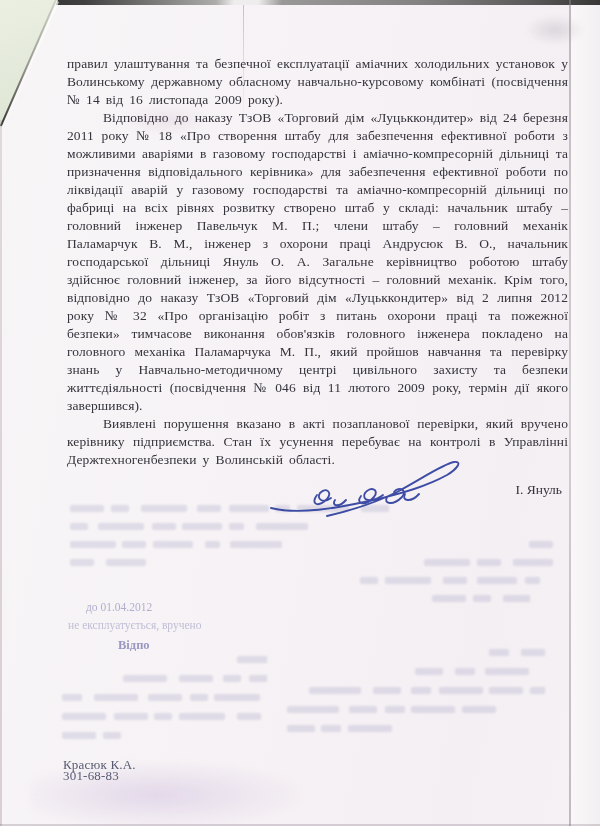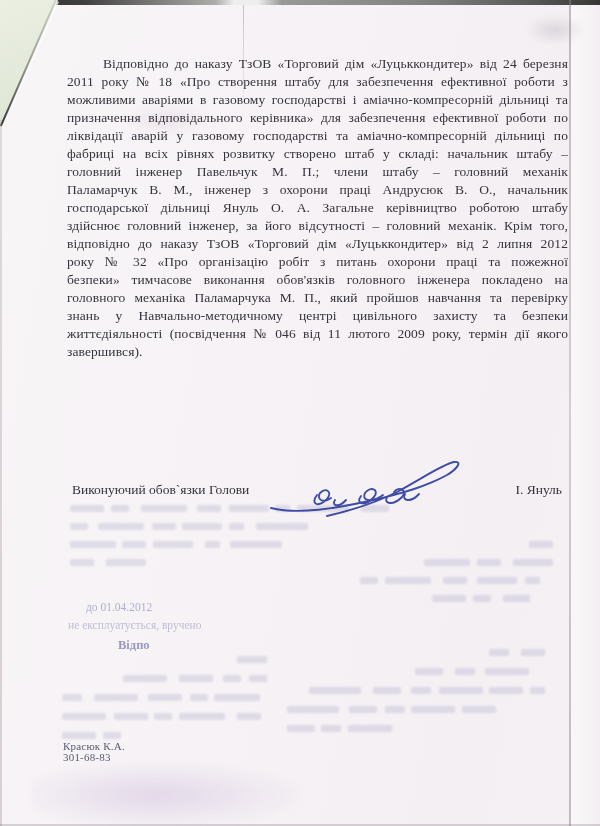--- a/index.html
+++ b/index.html
@@ -91,22 +91,22 @@
   .bleed{position:absolute;inset:0;pointer-events:none;}
   .bleed-row{position:absolute;height:9px;filter:blur(1.2px);white-space:nowrap;overflow:hidden;}
   .bleed-row i{display:inline-block;height:7px;border-radius:2px;background:rgba(108,108,158,.17);vertical-align:top;}
   .frag{position:absolute;color:rgba(76,76,148,.42);filter:blur(.5px);white-space:nowrap;
         font-family:"Liberation Serif","DejaVu Serif",serif;}
   .frag.f1{left:86px;top:601px;font-size:11.5px;}
   .frag.f2{left:68px;top:619px;font-size:11.5px;color:rgba(86,86,152,.34);}
   .frag.f3{left:118px;top:638px;font-size:12.5px;font-weight:bold;color:rgba(60,60,140,.5);}
   
   .footer{
-    position:absolute;left:63px;top:741px;
-    font-size:11px;line-height:10.5px;color:#585a72;letter-spacing:.2px;
+    position:absolute;left:63px;top:760px;
+    font-size:13px;line-height:10.5px;color:#585a72;letter-spacing:.2px;
   }
 </style>
 </head>
 <body>
 
 <div class="paper">
 
   <div class="right-strip"></div>
   <div class="edge-top"></div>
   <div class="fold"></div>
@@ -141,25 +141,26 @@
       <div class="bleed-row" style="top: 649px; left: 287px; width: 258px;"><i style="width: 24px; margin-right: 12px; background: transparent;"></i><i style="width: 40px; margin-right: 10px; background: transparent;"></i><i style="width: 15px; margin-right: 8px; background: transparent;"></i><i style="width: 52px; margin-right: 6px; background: transparent;"></i><i style="width: 28px; margin-right: 7px; background: transparent;"></i><i style="width: 20px; margin-right: 12px;"></i><i style="width: 44px; margin-right: 10px;"></i></div>
       <div class="bleed-row" style="top: 668px; left: 287px; width: 258px;"><i style="width: 40px; margin-right: 8px; background: transparent;"></i><i style="width: 15px; margin-right: 6px; background: transparent;"></i><i style="width: 52px; margin-right: 7px; background: transparent;"></i><i style="width: 28px; margin-right: 12px;"></i><i style="width: 20px; margin-right: 10px;"></i><i style="width: 44px; margin-right: 8px;"></i></div>
       <div class="bleed-row" style="top: 687px; left: 287px; width: 258px;"><i style="width: 15px; margin-right: 7px; background: transparent;"></i><i style="width: 52px; margin-right: 12px;"></i><i style="width: 28px; margin-right: 10px;"></i><i style="width: 20px; margin-right: 8px;"></i><i style="width: 44px; margin-right: 6px;"></i><i style="width: 34px; margin-right: 7px;"></i><i style="width: 18px; margin-right: 12px;"></i></div>
       <div class="bleed-row" style="top: 706px; left: 287px; width: 250px;"><i style="width: 52px; margin-right: 10px;"></i><i style="width: 28px; margin-right: 8px;"></i><i style="width: 20px; margin-right: 6px;"></i><i style="width: 44px; margin-right: 7px;"></i><i style="width: 34px; margin-right: 12px;"></i><i style="width: 18px; margin-right: 10px; background: transparent;"></i></div>
       <div class="bleed-row" style="top: 725px; left: 287px; width: 240px;"><i style="width: 28px; margin-right: 6px;"></i><i style="width: 20px; margin-right: 7px;"></i><i style="width: 44px; margin-right: 12px;"></i><i style="width: 34px; margin-right: 10px; background: transparent;"></i><i style="width: 18px; margin-right: 8px; background: transparent;"></i><i style="width: 46px; margin-right: 6px; background: transparent;"></i></div>
       <div class="bleed-row" style="top: 744px; left: 300px; width: 220px;"><i style="width: 20px; margin-right: 12px; background: transparent;"></i><i style="width: 44px; margin-right: 10px; background: transparent;"></i><i style="width: 34px; margin-right: 8px; background: transparent;"></i><i style="width: 18px; margin-right: 6px; background: transparent;"></i><i style="width: 46px; margin-right: 7px; background: transparent;"></i><i style="width: 24px; margin-right: 12px; background: transparent;"></i></div>
       <div class="bleed-row" style="top: 763px; left: 310px; width: 200px;"><i style="width: 44px; margin-right: 8px; background: transparent;"></i><i style="width: 34px; margin-right: 6px; background: transparent;"></i><i style="width: 18px; margin-right: 7px; background: transparent;"></i><i style="width: 46px; margin-right: 12px; background: transparent;"></i><i style="width: 24px; margin-right: 10px; background: transparent;"></i></div>
     </div>
 
   <div class="content">
+    <p>правил улаштування та безпечної експлуатації аміачних холодильних установок у Волинському державному обласному навчально-курсовому комбінаті (посвідчення № 14 від 16 листопада 2009 року).</p>
     <p class="indent">Відповідно до наказу ТзОВ «Торговий дім «Луцьккондитер» від 24 березня 2011 року № 18 «Про створення штабу для забезпечення ефективної роботи з можливими аваріями в газовому господарстві і аміачно-компресорній дільниці та призначення відповідального керівника» для забезпечення ефективної роботи по ліквідації аварій у газовому господарстві та аміачно-компресорній дільниці по фабриці на всіх рівнях розвитку створено штаб у складі: начальник штабу – головний інженер Павельчук М. П.; члени штабу – головний механік Паламарчук В. М., інженер з охорони праці Андрусюк В. О., начальник господарської дільниці Януль О. А. Загальне керівництво роботою штабу здійснює головний інженер, за його відсутності – головний механік. Крім того, відповідно до наказу ТзОВ «Торговий дім «Луцьккондитер» від 2 липня 2012 року № 32 «Про організацію робіт з питань охорони праці та пожежної безпеки» тимчасове виконання обов'язків головного інженера покладено на головного механіка Паламарчука М. П., який пройшов навчання та перевірку знань у Навчально-методичному центрі цивільного захисту та безпеки життєдіяльності (посвідчення № 046 від 11 лютого 2009 року, термін дії якого завершився).</p>
+    <p class="indent">Виявлені порушення вказано в акті позапланової перевірки, який вручено керівнику підприємства. Стан їх усунення перебуває на контролі в Управлінні Держтехногенбезпеки у Волинській області.</p>
   </div>
 
   <div class="sig-row">
-    <span class="sig-role">Виконуючий обов`язки Голови</span>
     <svg class="sig-art" viewBox="0 0 200 78" fill="none" xmlns="http://www.w3.org/2000/svg">
       <g stroke="#2f3f9f" stroke-width="1.9" stroke-linecap="round" fill="none" opacity="0.92">
         <path d="M6,64 C34,71 72,64 104,57 C140,49 162,42 182,31 C192,25 198,17 189,18 C178,20 158,34 132,48 C112,58 88,66 62,72"></path>
         <path d="M52,51 C45,60 53,64 62,55 C68,48 61,43 55,49 C51,55 58,60 66,54"></path>
         <path d="M70,56 C66,62 74,64 81,56"></path>
         <path d="M96,52 C90,60 100,63 109,53 C115,45 105,42 100,49 C96,56 106,60 118,51"></path>
         <path d="M122,53 C118,60 128,62 137,53 C143,46 134,42 129,48"></path>
         <path d="M140,50 C136,57 146,59 154,50"></path>
       </g>
     </svg>

